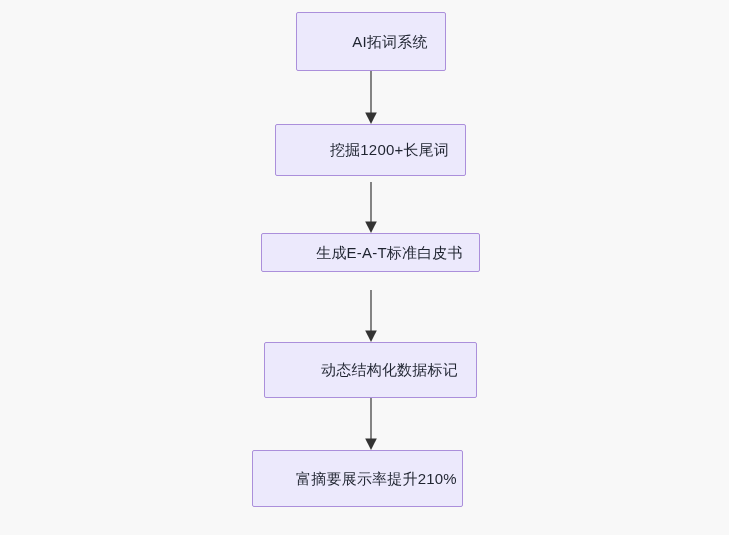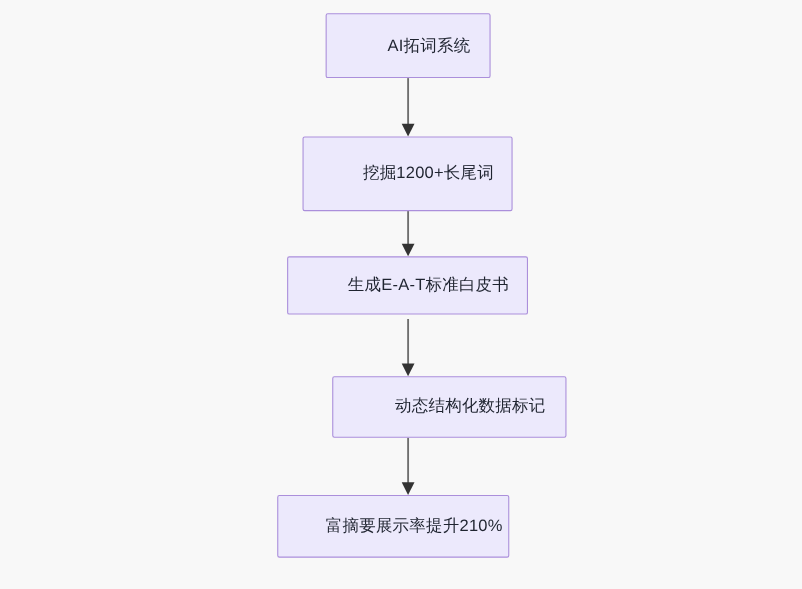--- a/index.html
+++ b/index.html
@@ -76,29 +76,29 @@
     <g>
       <line class="edge-line" x1="371" y1="398" x2="371" y2="442"></line>
       <polygon class="edge-head" points="371,450 365.2,438.5 376.8,438.5"></polygon>
     </g>
   </svg>
 
   <div class="node" style="left:296px; top:12px; width:150px; height:59px;">
     <span class="node-label">AI拓词系统</span>
   </div>
 
-  <div class="node" style="left:275px; top:124px; width:191px; height:68px;">
+  <div class="node" style="left:275px; top:124px; width:191px; height:52px;">
     <span class="node-label">挖掘1200+长尾词</span>
   </div>
 
-  <div class="node" style="left:261px; top:233px; width:219px; height:53px;">
+  <div class="node" style="left:261px; top:233px; width:219px; height:39px;">
     <span class="node-label">生成E-A-T标准白皮书</span>
   </div>
 
-  <div class="node" style="left:264px; top:342px; width:213px; height:56px;margin-left:38px;">
+  <div class="node" style="left:264px; top:342px; width:213px; height:56px;">
     <span class="node-label">动态结构化数据标记</span>
   </div>
 
   <div class="node" style="left:252px; top:450px; width:211px; height:57px;">
     <span class="node-label">富摘要展示率提升210%</span>
   </div>
 
 </div>
 
 </body></html>

